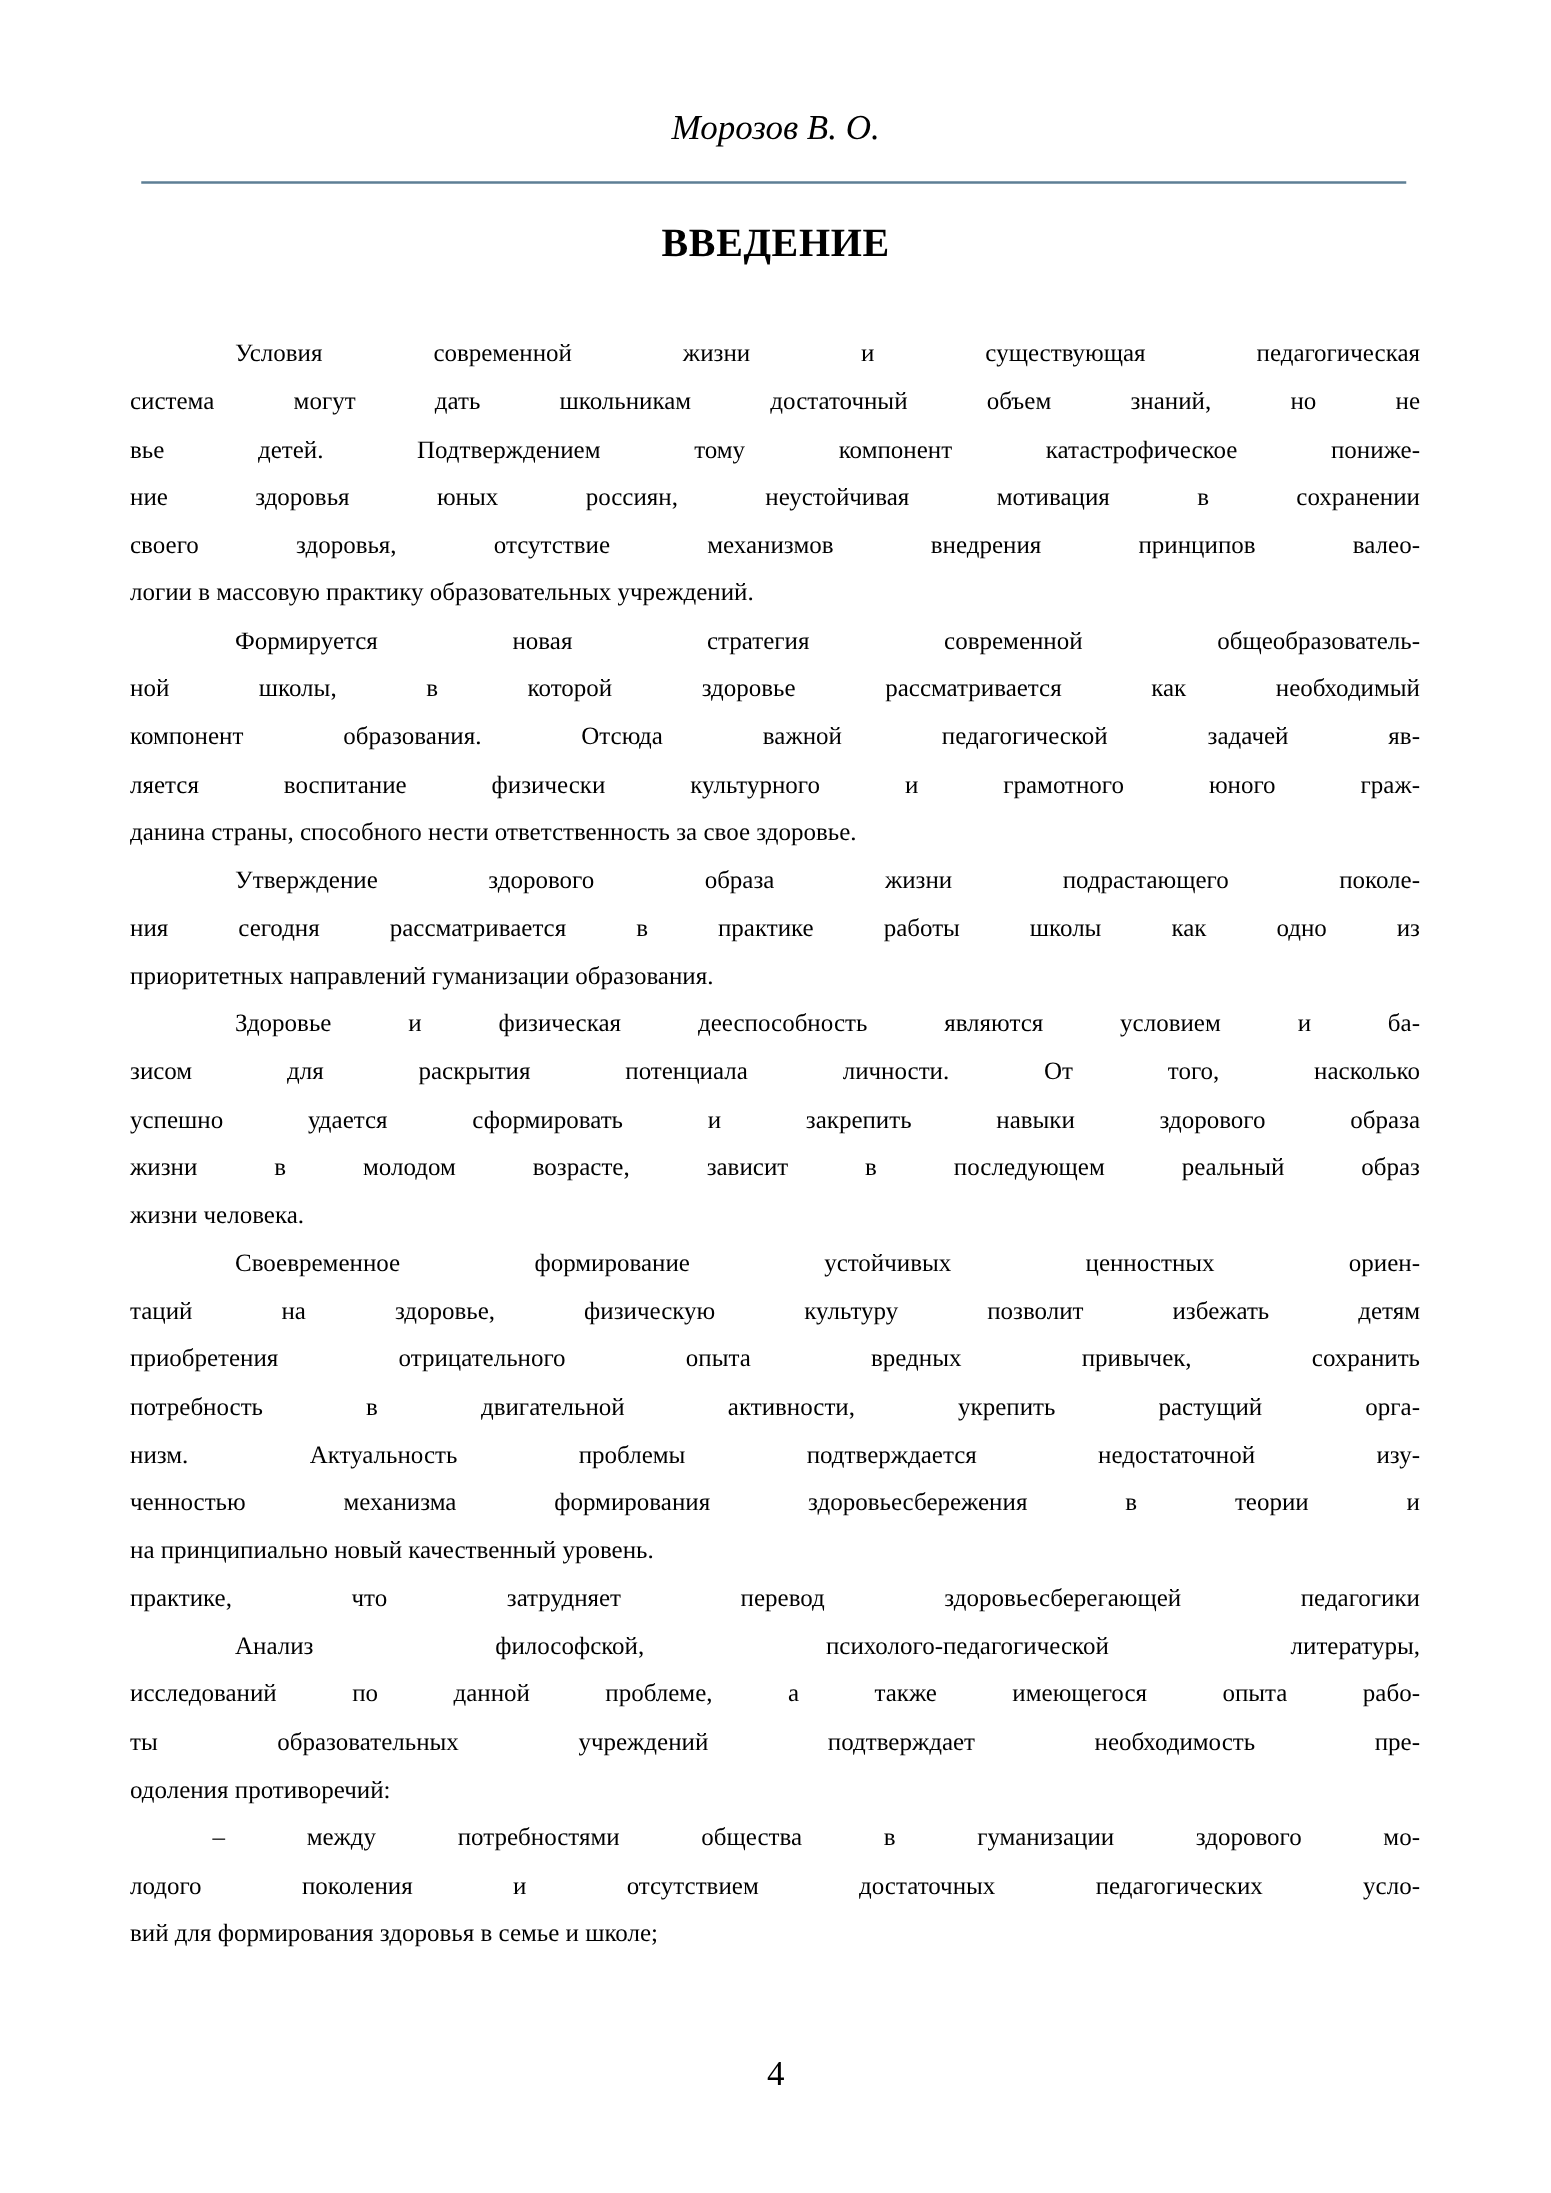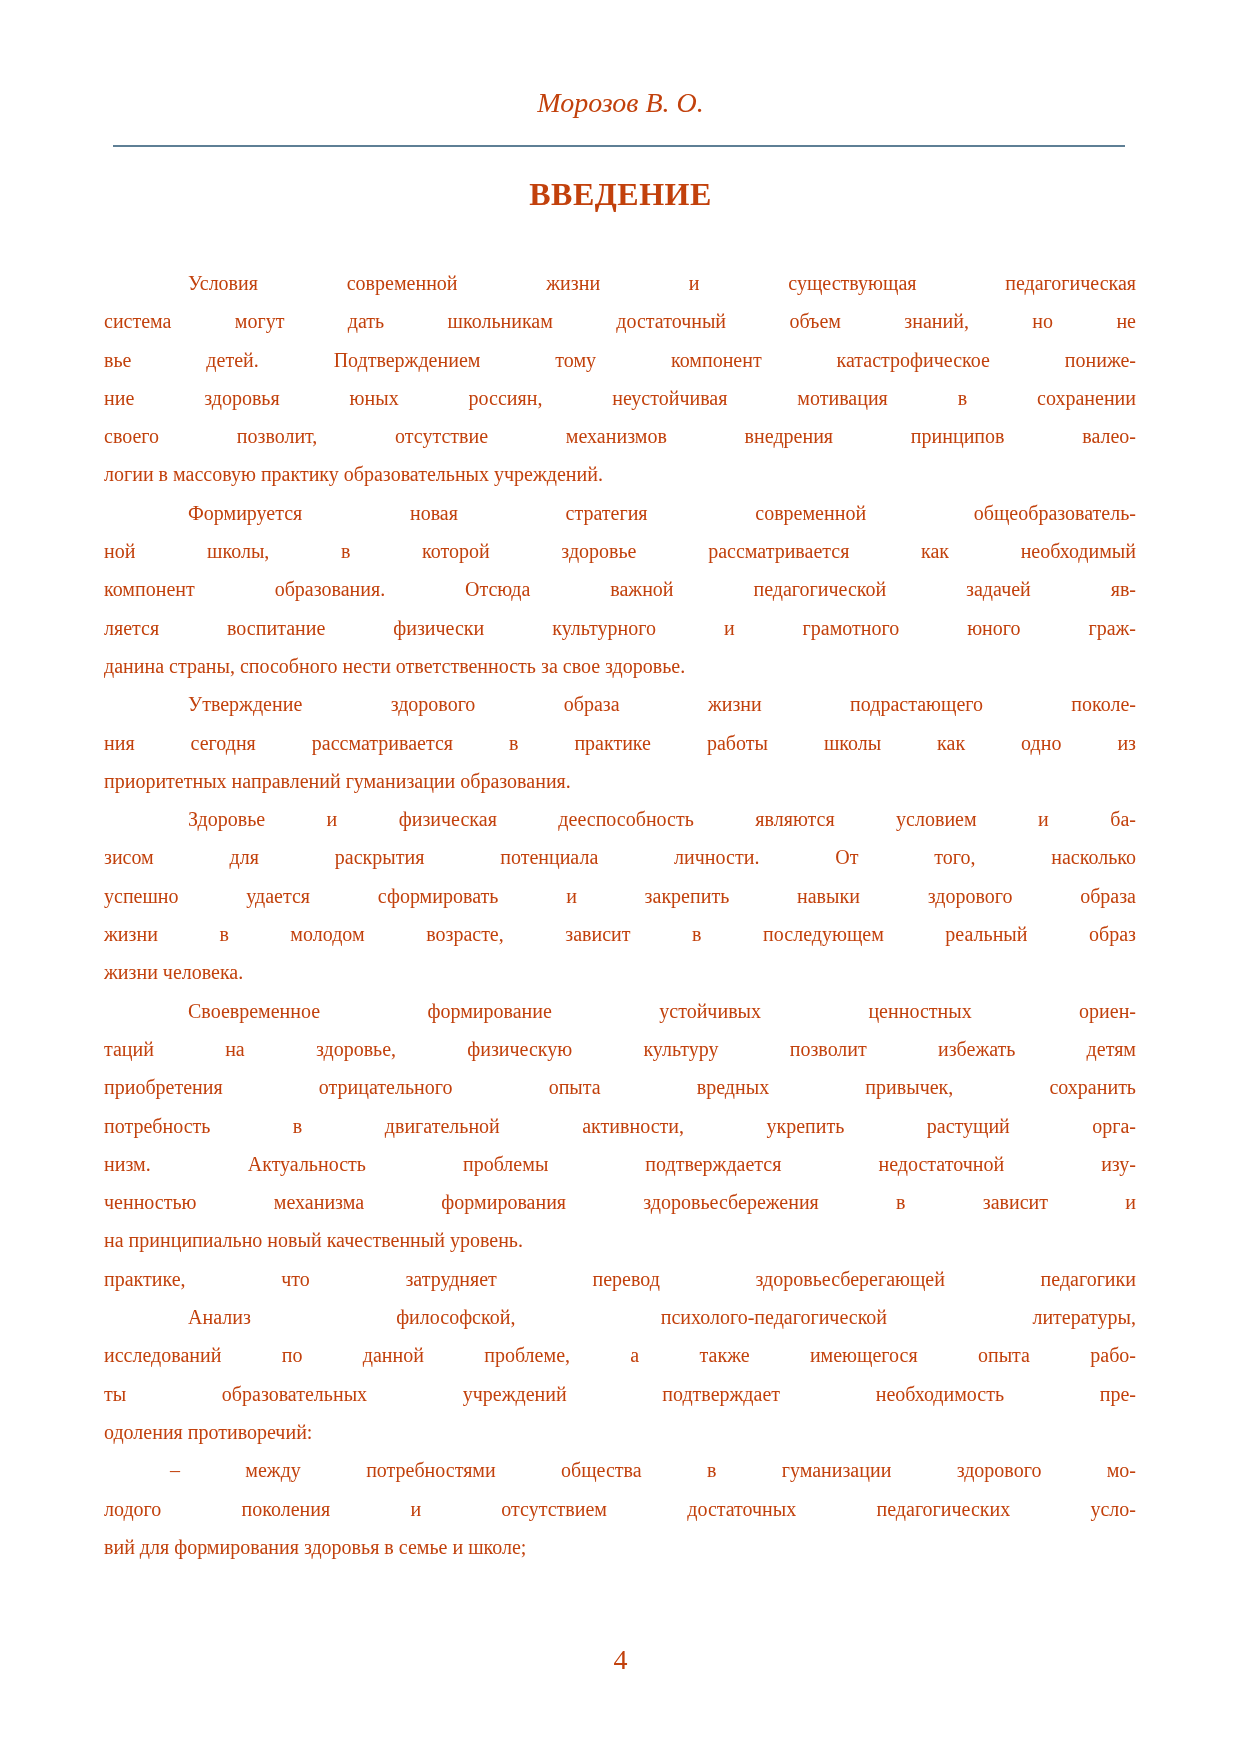--- a/index.html
+++ b/index.html
@@ -66,35 +66,35 @@
     left: 0;
     width: 100%;
     text-align: center;
     font-size: 28px;
     line-height: 38px;
   }
 </style>
 </head>
 <body>
 
-<div class="page" style="color: #c2410c;">
+<div class="page" style="color: #000000;">
 
   <div class="running-header">Морозов В. О.</div>
 
   <div class="header-rule" style="background-color: rgb(94, 127, 149);"></div>
 
   <h1 class="chapter-title">ВВЕДЕНИЕ</h1>
 
   <div class="body-text">
       <div class="paragraph">
         <div class="line first">Условия современной жизни и существующая педагогическая</div>
         <div class="line">система могут дать школьникам достаточный объем знаний, но не</div>
         <div class="line">вье детей. Подтверждением тому компонент катастрофическое пониже-</div>
         <div class="line">ние здоровья юных россиян, неустойчивая мотивация в сохранении</div>
-        <div class="line">своего позволит, отсутствие механизмов внедрения принципов валео-</div>
+        <div class="line">своего здоровья, отсутствие механизмов внедрения принципов валео-</div>
         <div class="line last">логии в массовую практику образовательных учреждений.</div>
       </div>
       <div class="paragraph">
         <div class="line first">Формируется новая стратегия современной общеобразователь-</div>
         <div class="line">ной школы, в которой здоровье рассматривается как необходимый</div>
         <div class="line">компонент образования. Отсюда важной педагогической задачей яв-</div>
         <div class="line">ляется воспитание физически культурного и грамотного юного граж-</div>
         <div class="line last">данина страны, способного нести ответственность за свое здоровье.</div>
       </div>
       <div class="paragraph">
@@ -108,21 +108,21 @@
         <div class="line">успешно удается сформировать и закрепить навыки здорового образа</div>
         <div class="line">жизни в молодом возрасте, зависит в последующем реальный образ</div>
         <div class="line last">жизни человека.</div>
       </div>
       <div class="paragraph">
         <div class="line first">Своевременное формирование устойчивых ценностных ориен-</div>
         <div class="line">таций на здоровье, физическую культуру позволит избежать детям</div>
         <div class="line">приобретения отрицательного опыта вредных привычек, сохранить</div>
         <div class="line">потребность в двигательной активности, укрепить растущий орга-</div>
         <div class="line">низм. Актуальность проблемы подтверждается недостаточной изу-</div>
-        <div class="line">ченностью механизма формирования здоровьесбережения в зависит и</div>
+        <div class="line">ченностью механизма формирования здоровьесбережения в теории и</div>
         <div class="line last">на принципиально новый качественный уровень.</div>
         <div class="line">практике, что затрудняет перевод здоровьесберегающей педагогики</div>
       </div>
       <div class="paragraph">
         <div class="line first">Анализ философской, психолого-педагогической литературы,</div>
         <div class="line">исследований по данной проблеме, а также имеющегося опыта рабо-</div>
         <div class="line">ты образовательных учреждений подтверждает необходимость пре-</div>
         <div class="line last">одоления противоречий:</div>
       </div>
       <div class="paragraph bullet">

